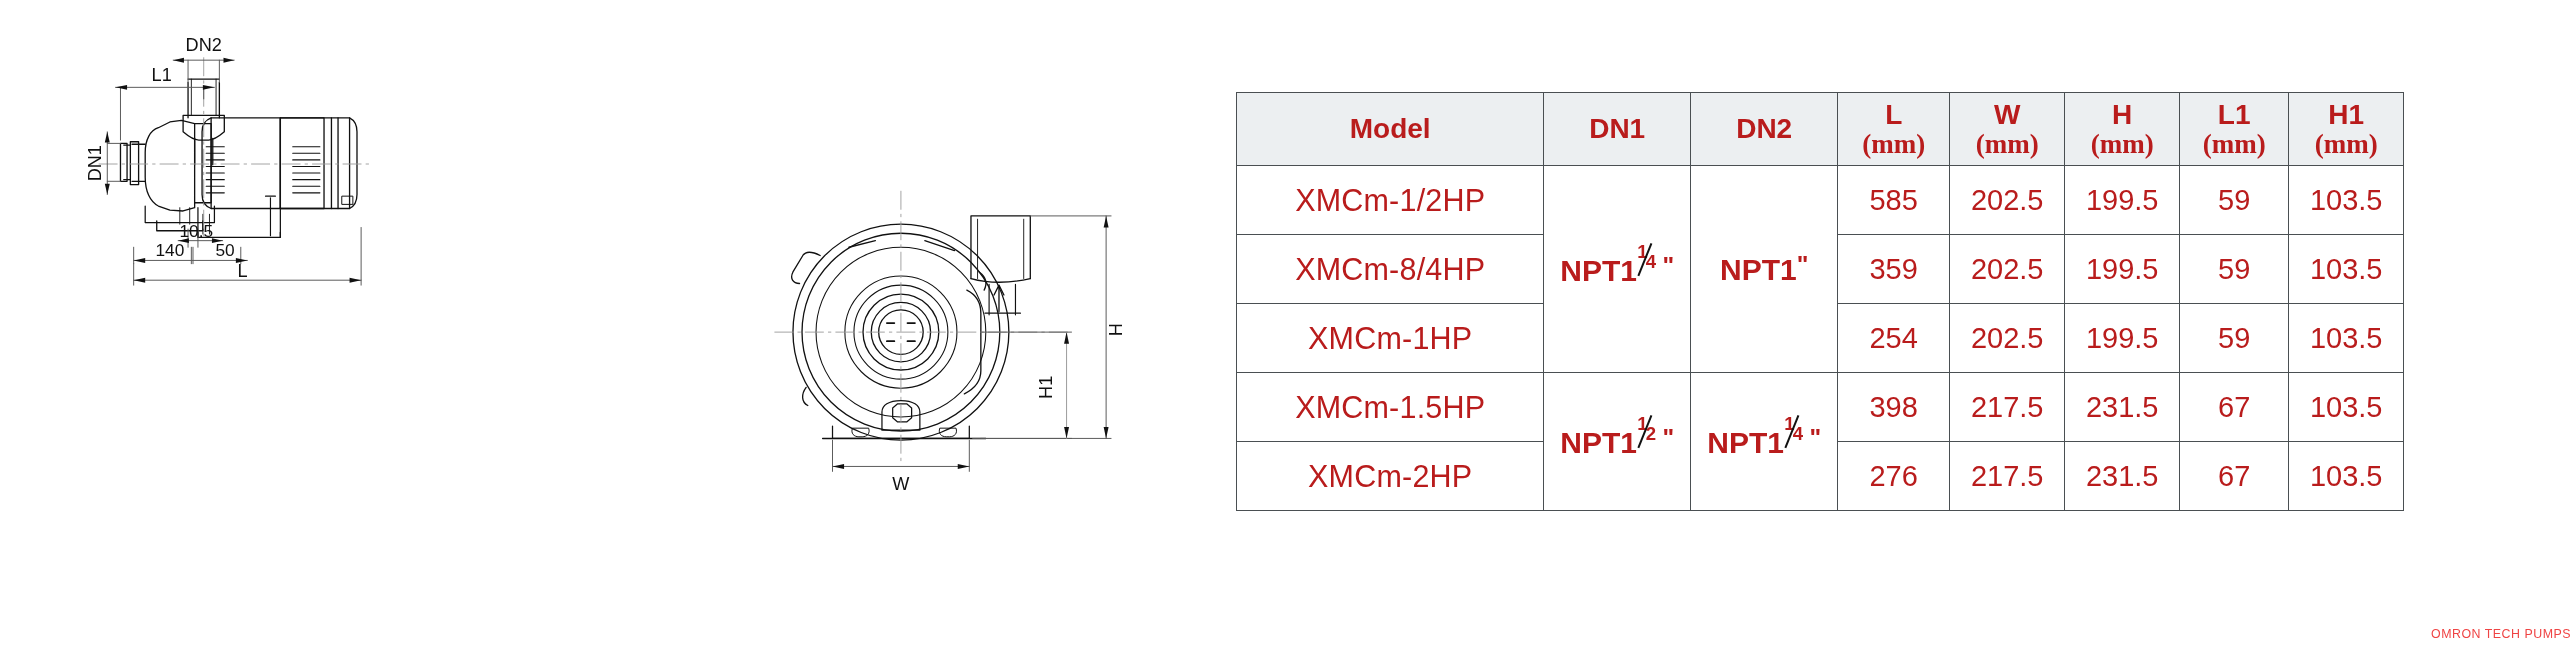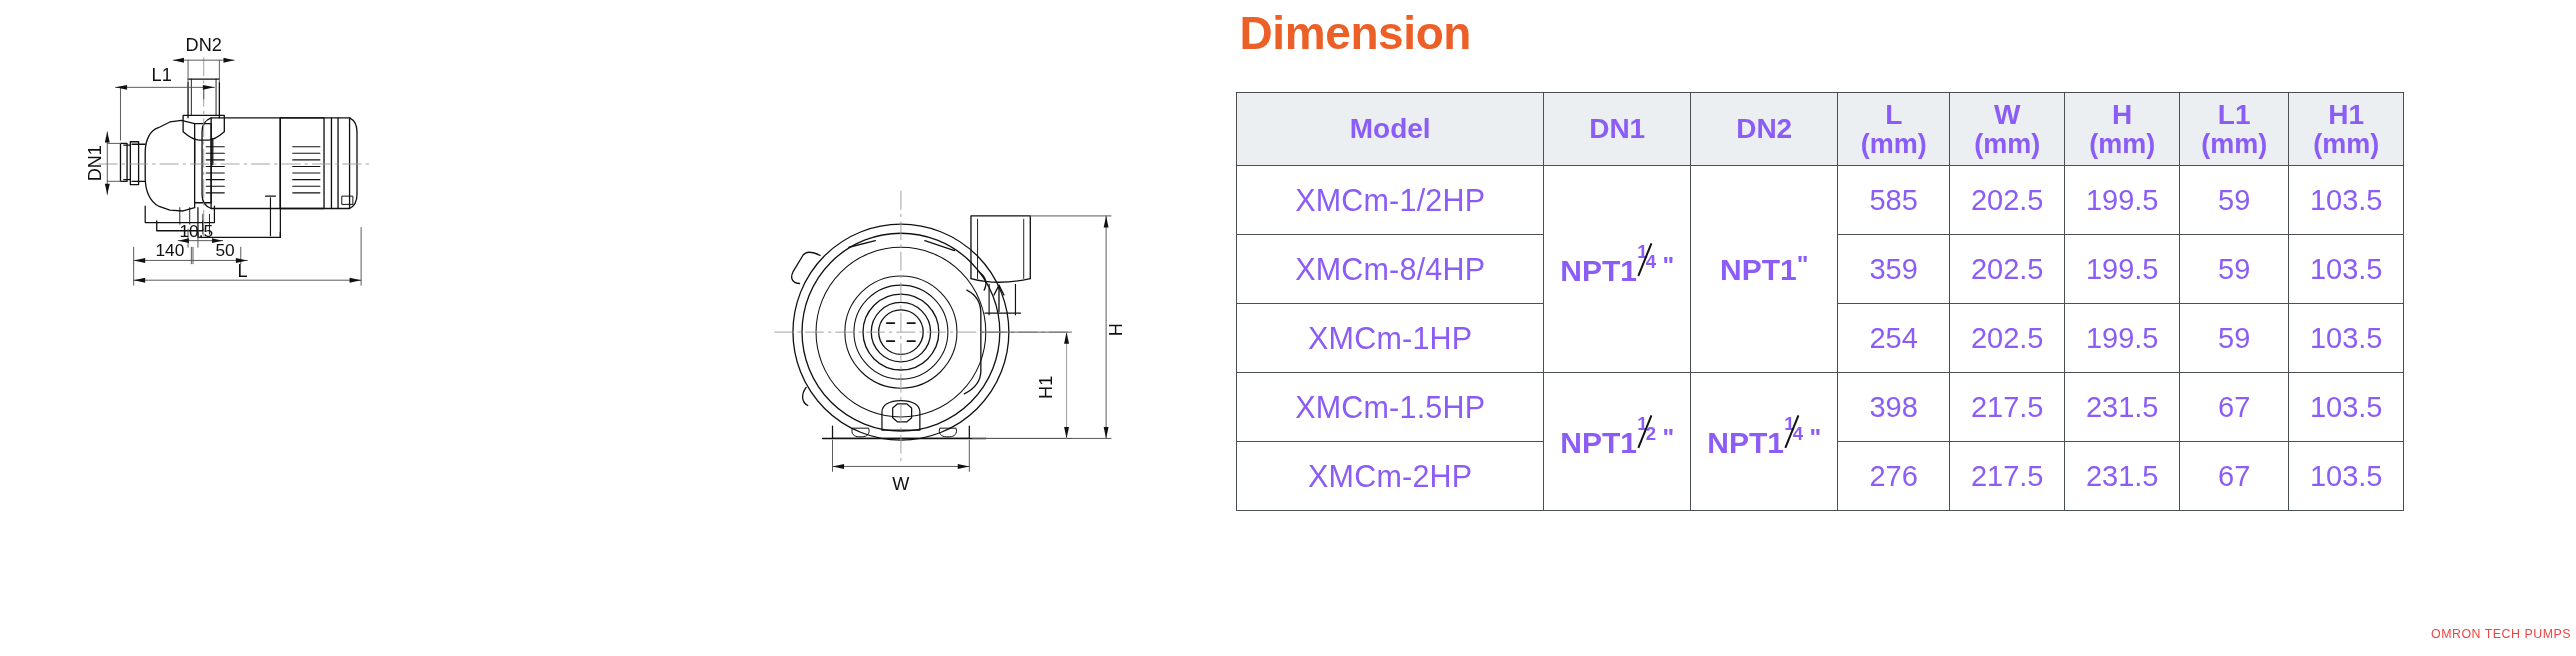--- a/index.html
+++ b/index.html
@@ -45,32 +45,32 @@
     position: absolute;
     left: 8.2px; top: 92px;
     border-collapse: collapse;
     table-layout: fixed;
     background: #ffffff;
   }
   #dim-table th, #dim-table td {
     border: 1.6px solid #4a4f52;
     text-align: center;
     vertical-align: middle;
-    color: #8b5cf6;
+    color: #b91c1c;
     font-size: 29px;
     padding: 0;
   }
   #dim-table thead th {
     background: #eceff1;
     font-weight: bold;
     height: 73px;
     font-size: 28px;
     line-height: 1.05;
   }
-  #dim-table thead th .unit { display: block; font-weight: bold; font-size: 27px; }
+  #dim-table thead th .unit { display: block; font-weight: bold; font-size: 27px; font-family: Liberation Serif, serif; }
   #dim-table tbody td { height: 69px; font-weight: normal; }
   #dim-table tbody td.model {
     font-size: 30.5px;
     letter-spacing: 0.2px;
   }
   #dim-table tbody td.dn { font-size: 30px; white-space: nowrap; font-weight: bold; }
 
   
   .c-model { width: 307px; }
   .c-dn1   { width: 147px; }
@@ -287,21 +287,20 @@
       <text class="dlabel dlabel-sm" x="263" y="311" text-anchor="middle">50</text>
       <text class="dlabel" x="284" y="336" text-anchor="middle">L</text>
       <text class="dlabel" x="1351" y="400" text-anchor="middle" transform="rotate(-90 1351 400)">H</text>
       <text class="dlabel" x="1266" y="470" text-anchor="middle" transform="rotate(-90 1266 470)">H1</text>
       <text class="dlabel" x="1083" y="594" text-anchor="middle">W</text>
     </svg>
   </div>
 
   <div id="table-area">
 
-    <div id="title">Dimension</div>
 
     <table id="dim-table">
       <colgroup>
         <col class="c-model">
           <col class="c-dn1">
           <col class="c-dn2">
         <col class="c-l">
           <col class="c-w">
           <col class="c-h">
         <col class="c-l1">

